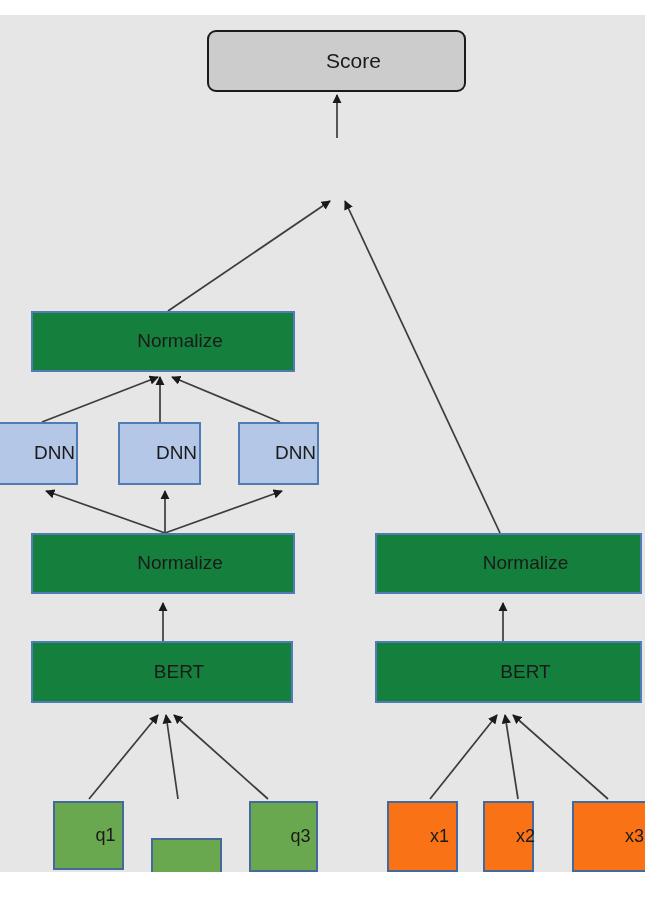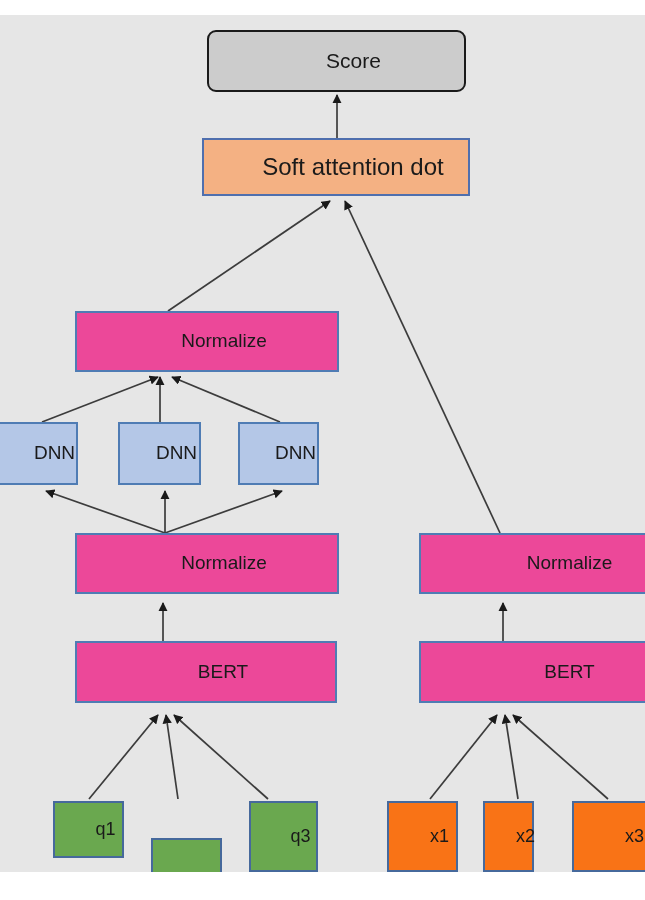--- a/index.html
+++ b/index.html
@@ -53,24 +53,23 @@
     font-size: 21px;
   }
 
   .node-attention {
     background: #f4b183;
     border: 2px solid #4f6fae;
     font-size: 24px;
   }
 
   .node-blue {
-    background: #ec4899;
+    background: #15803d;
     border: 2px solid #4f7cb4;
     font-size: 19px;
-    margin-left: 44px;
   }
 
   .node-dnn {
     background: #b4c7e7;
     border: 2px solid #4f7cb4;
     font-size: 19px;
   }
 
   .node-green-dark {
     background: #6aa84f;
@@ -123,23 +122,20 @@
       <line x1="430" y1="784" x2="497" y2="700"></line>
       <line x1="518" y1="784" x2="505" y2="700"></line>
       <line x1="608" y1="784" x2="513" y2="700"></line>
     </g>
   </svg>
 
   <div class="node node-score" style="left:207px; top:15px; width:259px; height:62px;">
     <span>Score</span>
   </div>
 
-  <div class="node node-attention" style="left:202px; top:123px; width:268px; height:58px;">
-    <span>Soft attention dot</span>
-  </div>
 
   <div class="node node-blue" style="left:31px; top:296px; width:264px; height:61px;">
     <span>Normalize</span>
   </div>
 
   <div class="node node-dnn" style="left:-3px; top:407px; width:81px; height:63px;">
     <span>DNN</span>
   </div>
 
   <div class="node node-dnn" style="left:118px; top:407px; width:83px; height:63px;">
@@ -159,21 +155,21 @@
   </div>
 
   <div class="node node-blue" style="left:375px; top:518px; width:267px; height:61px;">
     <span>Normalize</span>
   </div>
 
   <div class="node node-blue" style="left:375px; top:626px; width:267px; height:62px;">
     <span>BERT</span>
   </div>
 
-  <div class="node node-green-dark" style="left:53px; top:786px; width:71px; height:57px;text-align:right;">
+  <div class="node node-green-dark" style="left:53px; top:786px; width:71px; height:69px;text-align:right;">
     <span>q1</span>
   </div>
 
   <div class="node node-green-dark" style="left:151px; top:786px; width:71px; height:83px;margin-top:37px;">
     <span>q2</span>
   </div>
 
   <div class="node node-green-dark" style="left:249px; top:786px; width:69px; height:71px;">
     <span>q3</span>
   </div>

